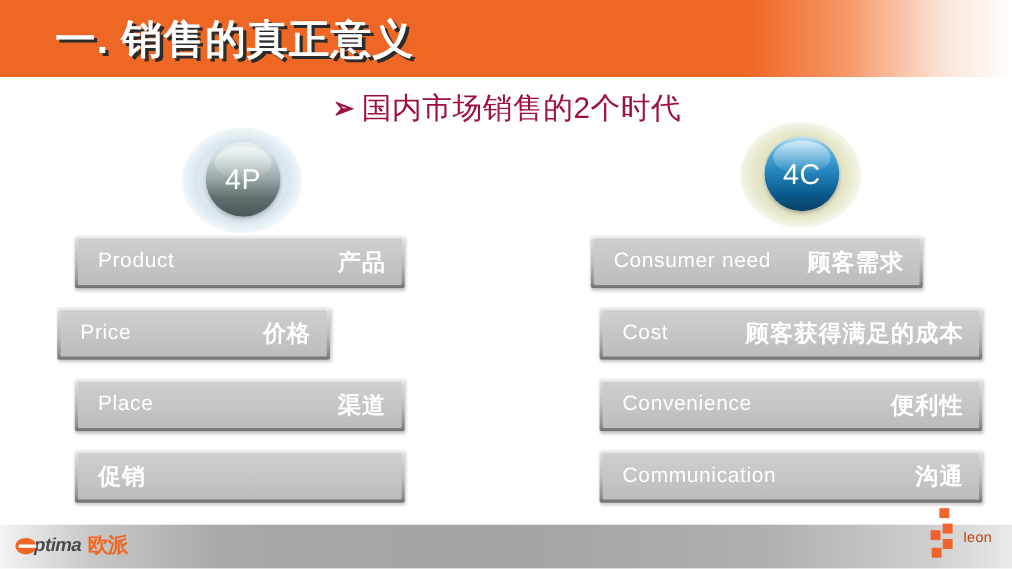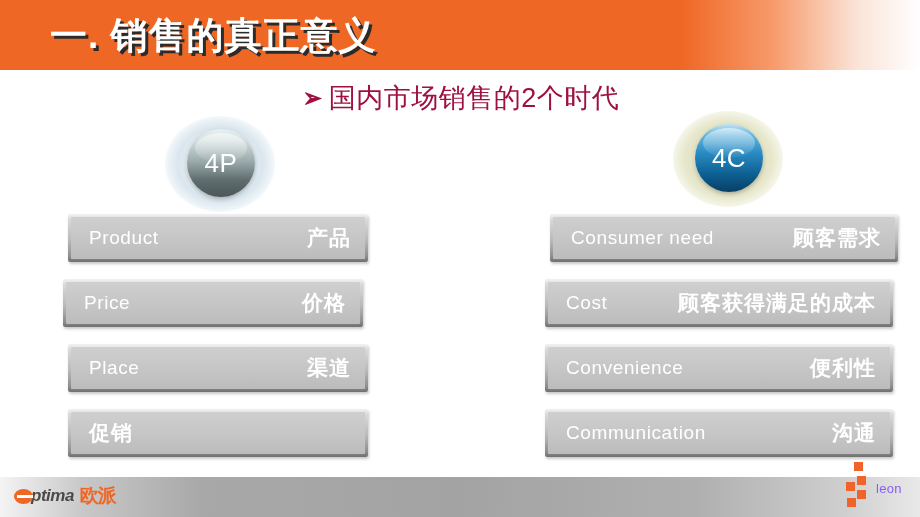--- a/index.html
+++ b/index.html
@@ -270,21 +270,21 @@
   .sq.s1 { left: 8px;  top: 2px;  }
   .sq.s2 { left: 0px;  top: 22px; }
   .sq.s3 { left: 11px; top: 16px; }
   .sq.s4 { left: 11px; top: 30px; }
   .sq.s5 { left: 1px;  top: 38px; }
   .leon-text {
     position: absolute;
     left: 30px;
     top: 21px;
     font-size: 13px;
-    color: #8b5cf6;
+    color: #c2410c;
     letter-spacing: 0.3px;
   }
 </style>
 </head>
 <body>
 
 <div class="slide">
 
   <div class="header-bar"></div>
   <div class="header-title">一. 销售的真正意义</div>
@@ -307,39 +307,39 @@
       <span class="badge-label">4C</span>
     </div>
   </div>
 
   <div class="box" style="left:68px; top:214px; width:300px;">
     <div class="box-inner">
       <span class="box-en">Product</span>
       <span class="box-cn">产品</span>
     </div>
   </div>
-  <div class="box" style="left:63px; top:279px; width:300px;">
+  <div class="box" style="left:52px; top:279px; width:248px;">
     <div class="box-inner">
       <span class="box-en">Price</span>
       <span class="box-cn">价格</span>
     </div>
   </div>
   <div class="box" style="left:68px; top:344px; width:300px;">
     <div class="box-inner">
       <span class="box-en">Place</span>
       <span class="box-cn">渠道</span>
     </div>
   </div>
   <div class="box" style="left:68px; top:409px; width:300px;">
     <div class="box-inner">
       <span class="box-cn">促销</span>
     </div>
   </div>
 
-  <div class="box" style="left:550px; top:214px; width:348px;text-align:center;">
+  <div class="box" style="left:537px; top:214px; width:302px;text-align:center;">
     <div class="box-inner">
       <span class="box-en">Consumer need</span>
       <span class="box-cn">顾客需求</span>
     </div>
   </div>
   <div class="box" style="left:545px; top:279px; width:348px;">
     <div class="box-inner">
       <span class="box-en">Cost</span>
       <span class="box-cn">顾客获得满足的成本</span>
     </div>

